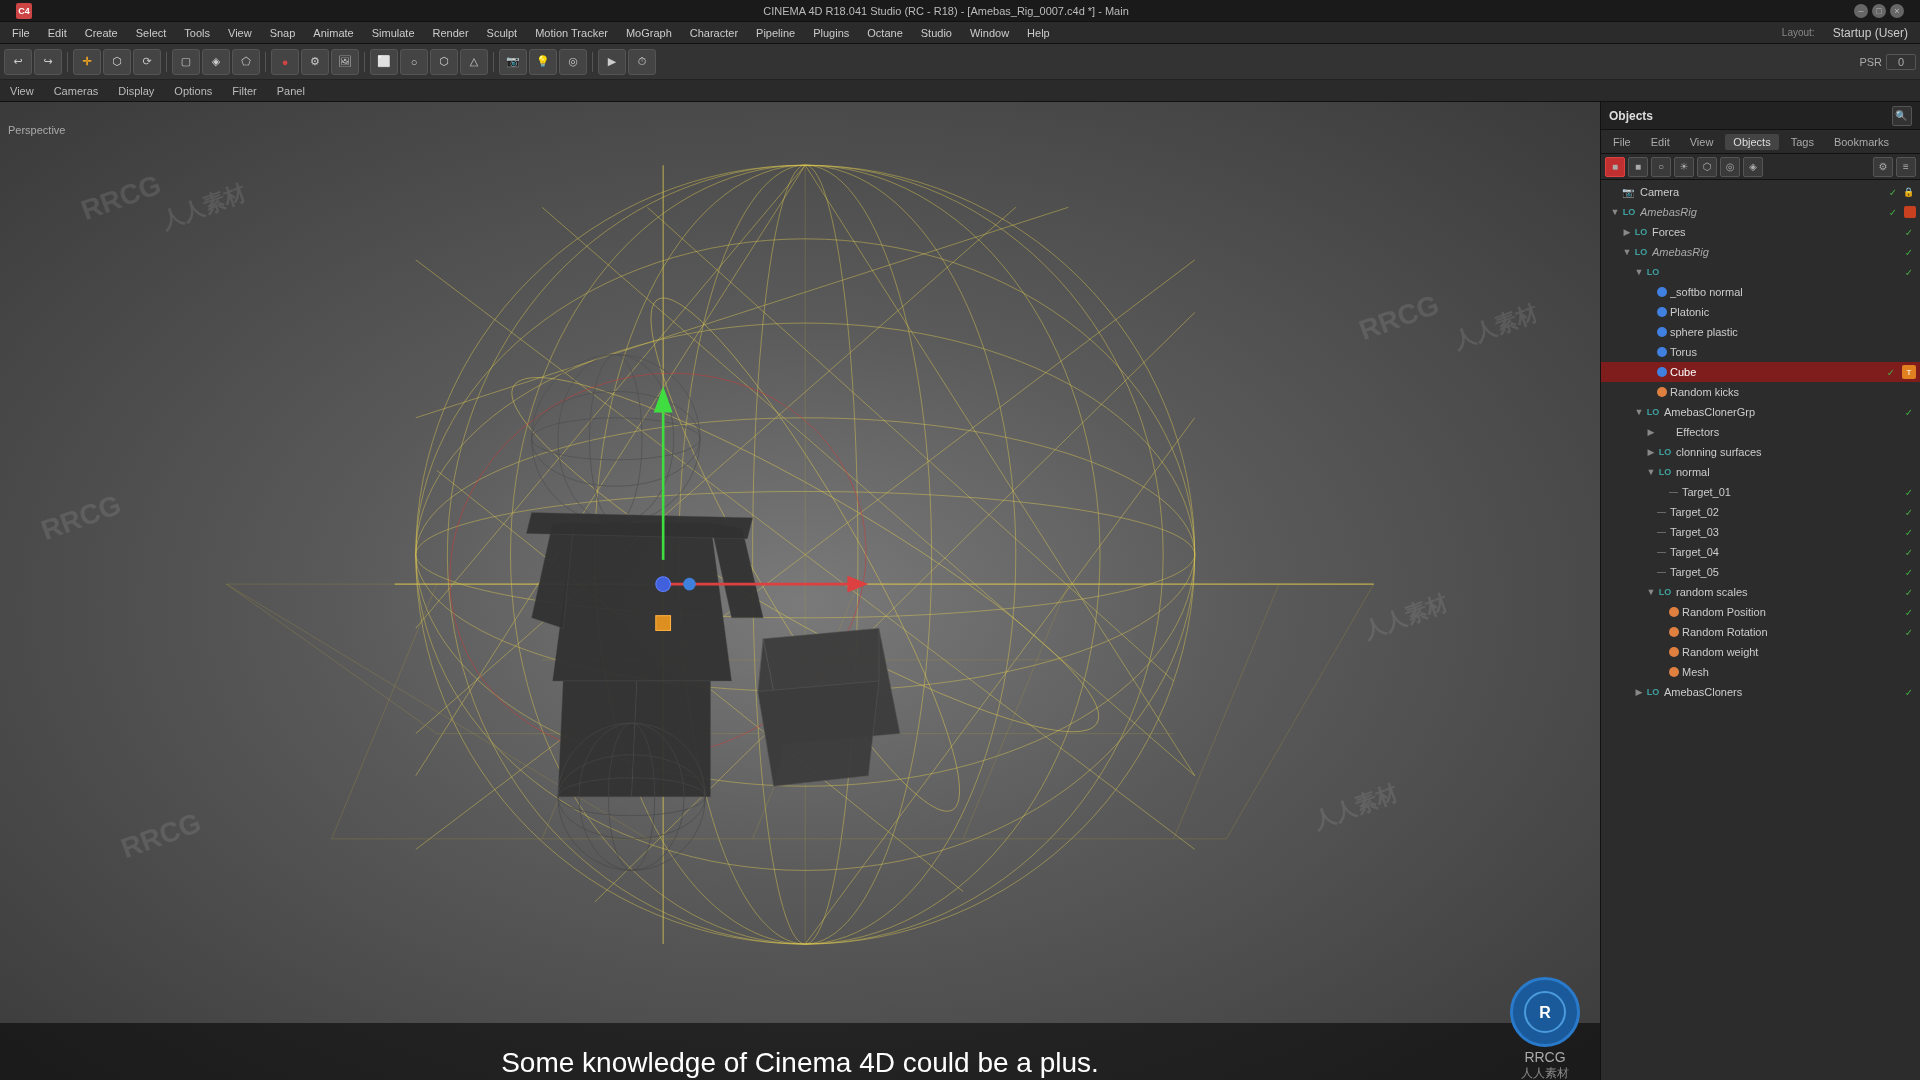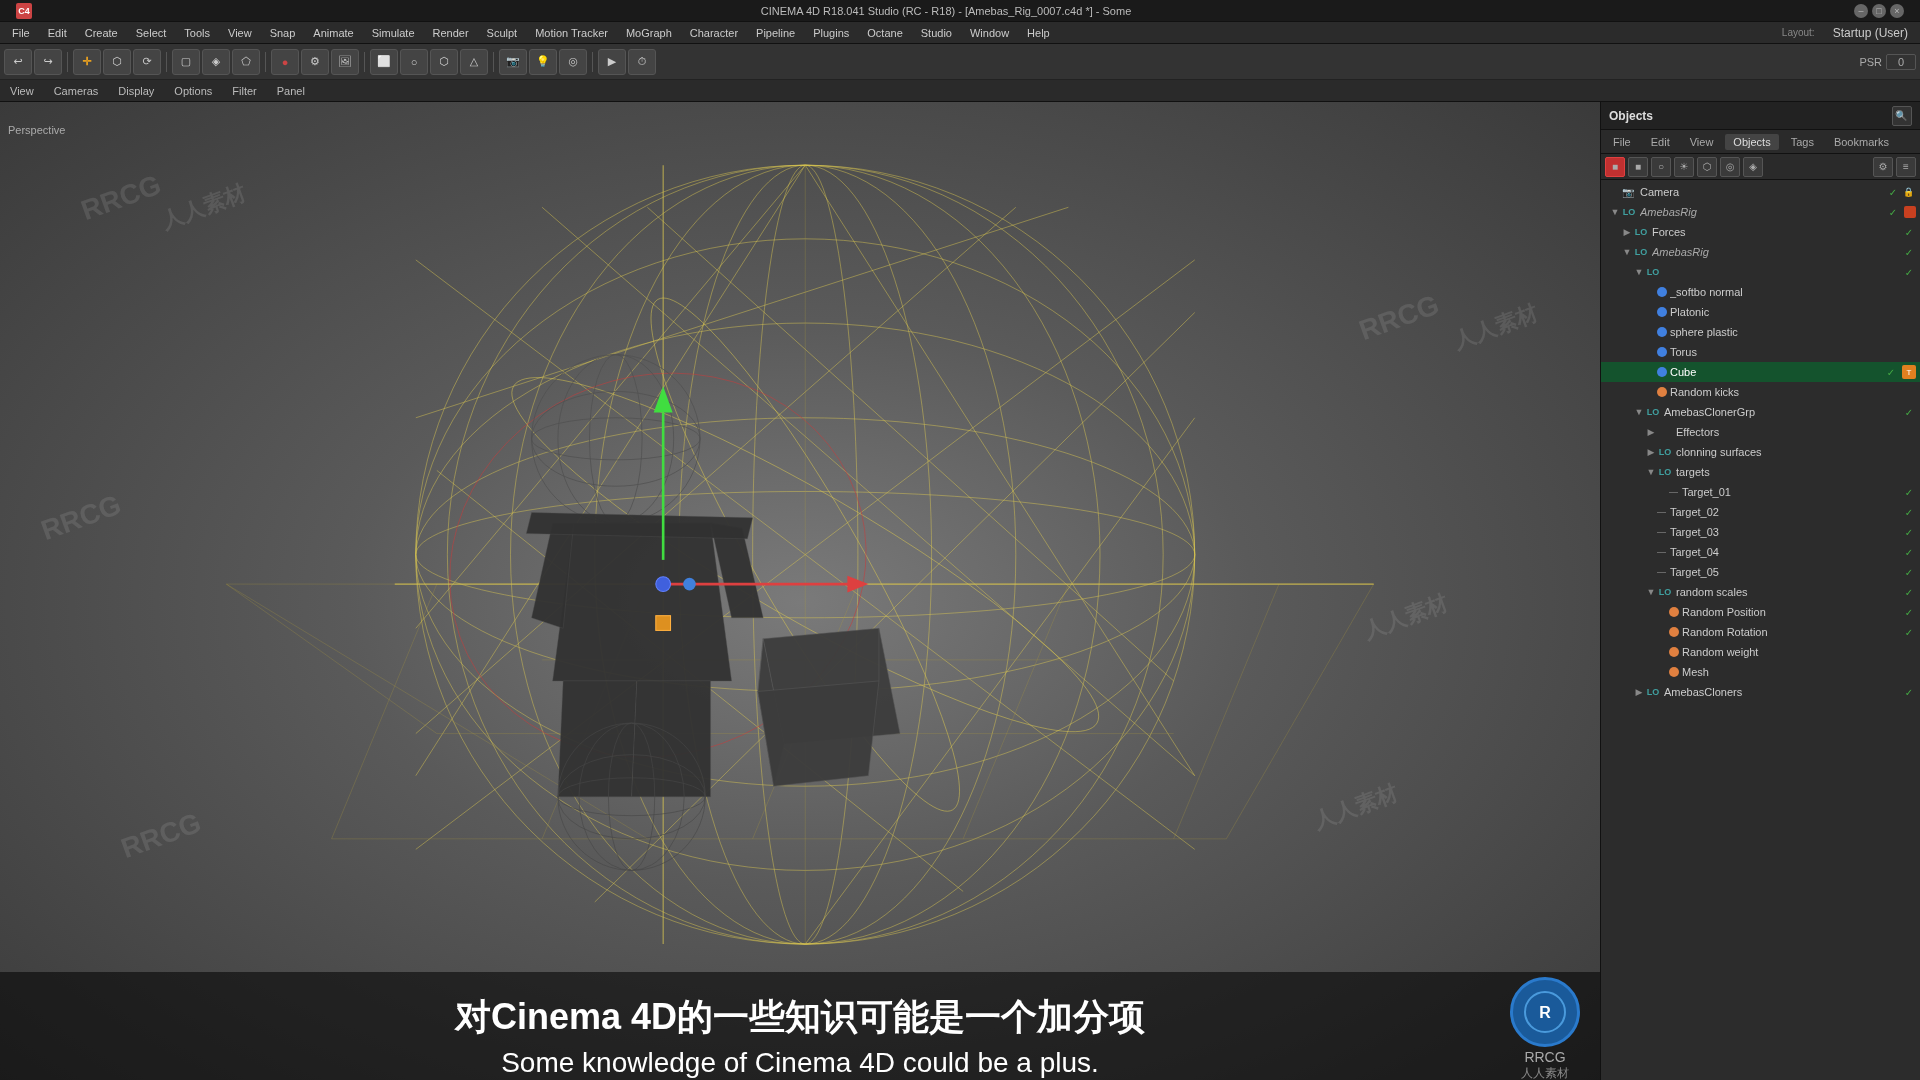--- a/index.html
+++ b/index.html
@@ -95,21 +95,21 @@
     .obj-icon-btn.active { background: #c44; border-color: #e44; }
 
     
     #obj-tree {
       flex: 1; overflow-y: auto; padding: 2px 0; background: #2c2c2c;
     }
     .tree-item {
       display: flex; align-items: center; padding: 1px 4px; height: 20px; cursor: pointer;
       font-size: 11px; color: #ccc; position: relative;
     }
-    .tree-item.selected { background: #14532d; color: #fff; }
+    .tree-item.selected { background: #7f1d1d; color: #fff; }
     .tree-indent { display: inline-block; }
     .tree-arrow { width: 12px; display: inline-flex; align-items: center; justify-content: center; color: #888; font-size: 9px; }
     .tree-icon { width: 16px; height: 16px; display: inline-flex; align-items: center; justify-content: center; margin-right: 3px; font-size: 10px; }
     .tree-label { flex: 1; overflow: hidden; text-overflow: ellipsis; white-space: nowrap; }
     .tree-actions { display: flex; gap: 2px; align-items: center; }
     .tree-action-icon { width: 14px; height: 14px; display: flex; align-items: center; justify-content: center; font-size: 9px; color: #888; }
     .dot-blue { width: 10px; height: 10px; border-radius: 50%; background: #4080e0; display: inline-block; margin-right: 3px; }
     .dot-orange { width: 10px; height: 10px; border-radius: 50%; background: #e08040; display: inline-block; margin-right: 3px; }
     .rp-icon { width: 20px; height: 20px; background: #333; border: 1px solid #555; border-radius: 2px; display: flex; align-items: center; justify-content: center; cursor: pointer; font-size: 10px; color: #aaa; }
 
@@ -146,21 +146,21 @@
     }
     .view-item { padding: 1px 6px; cursor: pointer; border-radius: 2px; }
 
     svg.wire-sphere { position: absolute; top: 0; left: 0; width: 100%; height: 100%; pointer-events: none; }
   </style>
 </head>
 <body>
 
 <div id="titlebar">
   <div style="width:16px;height:16px;background:#c44;border-radius:2px;margin-right:6px;display:flex;align-items:center;justify-content:center;font-size:9px;font-weight:bold;color:#fff;">C4</div>
-  <span class="title">CINEMA 4D R18.041 Studio (RC - R18) - [Amebas_Rig_0007.c4d *] - Some</span>
+  <span class="title">CINEMA 4D R18.041 Studio (RC - R18) - [Amebas_Rig_0007.c4d *] - Main</span>
   <div class="win-controls">
     <div class="win-btn win-min">–</div>
     <div class="win-btn win-max">□</div>
     <div class="win-btn win-close">×</div>
   </div>
 </div>
 
 <div id="menubar">
   <span>File</span>
   <span>Edit</span>
@@ -350,21 +350,20 @@
     <div class="watermark" style="top:80px;left:80px;font-size:28px;">RRCG</div>
     <div class="watermark" style="top:90px;left:160px;font-size:22px;">人人素材</div>
     <div class="watermark" style="top:200px;right:160px;font-size:28px;">RRCG</div>
     <div class="watermark" style="top:210px;right:60px;font-size:22px;">人人素材</div>
     <div class="watermark" style="top:400px;left:40px;font-size:28px;">RRCG</div>
     <div class="watermark" style="top:500px;right:150px;font-size:22px;">人人素材</div>
     <div class="watermark" style="bottom:250px;left:120px;font-size:28px;">RRCG</div>
     <div class="watermark" style="bottom:280px;right:200px;font-size:22px;">人人素材</div>
 
     <div id="subtitle">
-      <div class="cn">对Cinema 4D的一些知识可能是一个加分项</div>
       <div class="en">Some knowledge of Cinema 4D could be a plus.</div>
     </div>
 
     <div id="rrcg-logo">
       <div class="logo-circle">
         <svg width="44" height="44" viewBox="0 0 44 44">
           <circle cx="22" cy="22" r="20" fill="none" stroke="#4a9adc" stroke-width="2"></circle>
           <text x="22" y="28" text-anchor="middle" fill="white" font-size="16" font-weight="bold" font-family="Arial">R</text>
         </svg>
       </div>
@@ -524,21 +523,21 @@
         <div class="tree-indent" style="width:40px"></div>
         <div class="tree-arrow">▶</div>
         <div class="tree-icon" style="color:#40a0a0;font-size:9px;font-weight:bold;">LO</div>
         <span class="tree-label">clonning surfaces</span>
       </div>
 
       <div class="tree-item">
         <div class="tree-indent" style="width:40px"></div>
         <div class="tree-arrow">▼</div>
         <div class="tree-icon" style="color:#40a0a0;font-size:9px;font-weight:bold;">LO</div>
-        <span class="tree-label">targets</span>
+        <span class="tree-label">normal</span>
       </div>
 
       <div class="tree-item">
         <div class="tree-indent" style="width:52px"></div>
         <div class="tree-arrow"></div>
         <span style="color:#888;margin-right:4px;font-size:9px;">—</span>
         <span class="tree-label">Target_01</span>
         <div class="tree-actions">
           <div class="tree-action-icon chk">✓</div>
         </div>

